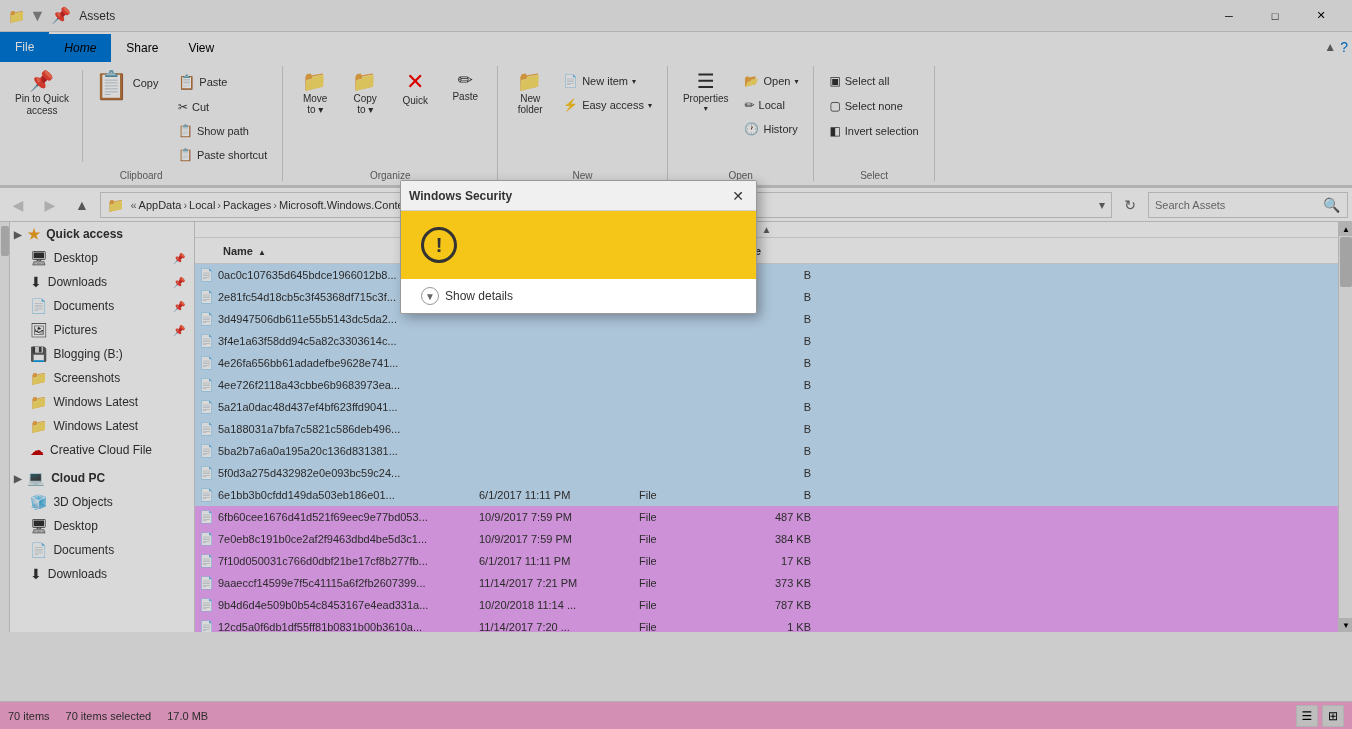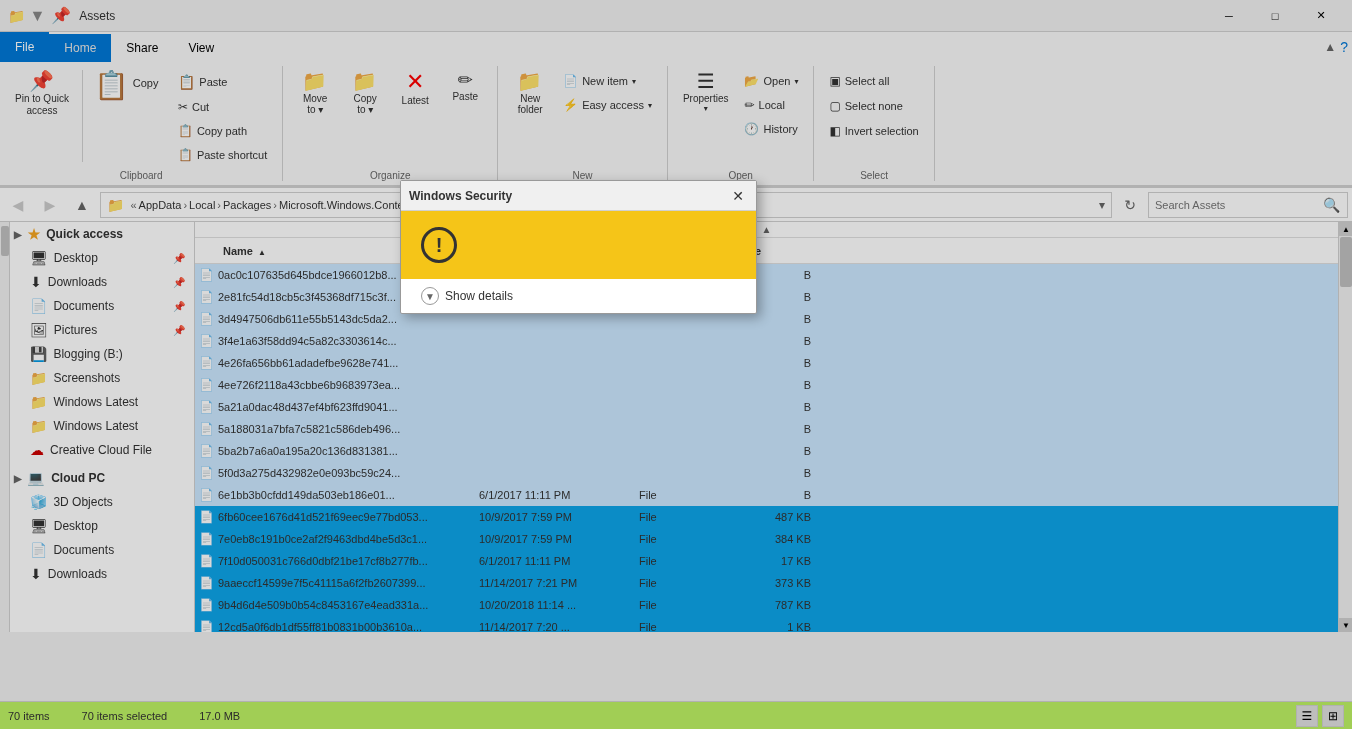--- a/index.html
+++ b/index.html
@@ -26,22 +26,23 @@
       padding: 0 14px;
       display: flex;
       align-items: center;
       font-size: 12px;
       cursor: pointer;
       border: 1px solid transparent;
       margin-top: 2px;
     }
     .ribbon-tab.active {
       background: #0078d7;
-      color: #e5e5e5;
+      color: #000000;
       border-color: #0078d7;
+      font-style: italic;
     }
 
     .ribbon-content {
       background: #f8f8f8;
       border-bottom: 2px solid #d0d0d0;
       display: flex;
       padding: 4px 0;
       min-height: 88px;
     }
 
@@ -176,21 +177,21 @@
       white-space: nowrap;
       overflow: hidden;
       text-overflow: ellipsis;
     }
     .sidebar-item.section-header { font-weight: 600; padding-left: 4px; }
     .sidebar-icon { font-size: 14px; flex-shrink: 0; }
     .sidebar-pin { color: #0078d7; font-size: 10px; margin-left: auto; flex-shrink: 0; }
     .sidebar-indent { padding-left: 20px; }
 
     
-    .file-list-area { flex: 1; background: #0ea5e9; overflow: hidden; position: relative; }
+    .file-list-area { flex: 1; background: #f0abfc; overflow: hidden; position: relative; }
     .file-list-header {
       display: flex;
       align-items: center;
       height: 26px;
       background: white;
       border-bottom: 1px solid #e0e0e0;
       font-size: 11px;
       font-weight: 600;
       color: #333;
       padding: 0 4px;
@@ -213,28 +214,28 @@
     }
     .file-row.selected { background: #cce8ff; }
     .file-name { width: 280px; overflow: hidden; text-overflow: ellipsis; white-space: nowrap; display: flex; align-items: center; }
     .file-date { width: 160px; overflow: hidden; text-overflow: ellipsis; white-space: nowrap; }
     .file-type { width: 100px; }
     .file-size { width: 80px; text-align: right; padding-right: 8px; }
 
     
     .status-bar {
       height: 28px;
-      background: #bef264;
+      background: #f9a8d4;
       border-top: 1px solid #d0d0d0;
       display: flex;
       align-items: center;
       padding: 0 8px;
       font-size: 11px;
       color: #333;
-      gap: 32px;
+      gap: 16px;
       position: absolute;
       bottom: 0;
       left: 0;
       right: 0;
     }
     .status-right { margin-left: auto; display: flex; gap: 4px; }
     .view-btn { width: 22px; height: 22px; border: 1px solid #d0d0d0; background: #e0e0e0; cursor: pointer; display: flex; align-items: center; justify-content: center; font-size: 12px; }
 
     
     .sidebar-scroll::-webkit-scrollbar { width: 8px; }
@@ -415,21 +416,21 @@
           <div class="ribbon-btn-small">
             <span style="font-size:14px;">📋</span>
             <span>Paste</span>
           </div>
           <div class="ribbon-btn-small">
             <span style="font-size:12px;">✂</span>
             <span>Cut</span>
           </div>
           <div class="ribbon-btn-small">
             <span style="font-size:12px;">📋</span>
-            <span>Copy path</span>
+            <span>Show path</span>
           </div>
           <div class="ribbon-btn-small">
             <span style="font-size:12px;">📋</span>
             <span>Paste shortcut</span>
           </div>
         </div>
       </div>
       <div class="ribbon-group-label">Clipboard</div>
     </div>
 
@@ -438,21 +439,21 @@
         <div class="ribbon-btn">
           <span class="btn-icon">📁</span>
           <span style="font-size:10px;">Move<br>to ▾</span>
         </div>
         <div class="ribbon-btn">
           <span class="btn-icon">📁</span>
           <span style="font-size:10px;">Copy<br>to ▾</span>
         </div>
         <div class="ribbon-btn">
           <span class="btn-icon" style="color:red; font-size:22px;">✕</span>
-          <span style="font-size:10px;">Latest</span>
+          <span style="font-size:10px;">Quick</span>
         </div>
         <div class="ribbon-btn">
           <span class="btn-icon" style="font-size:18px;">✏</span>
           <span style="font-size:10px;">Paste</span>
         </div>
       </div>
       <div class="ribbon-group-label">Organize</div>
     </div>
 
     <div class="ribbon-group">

